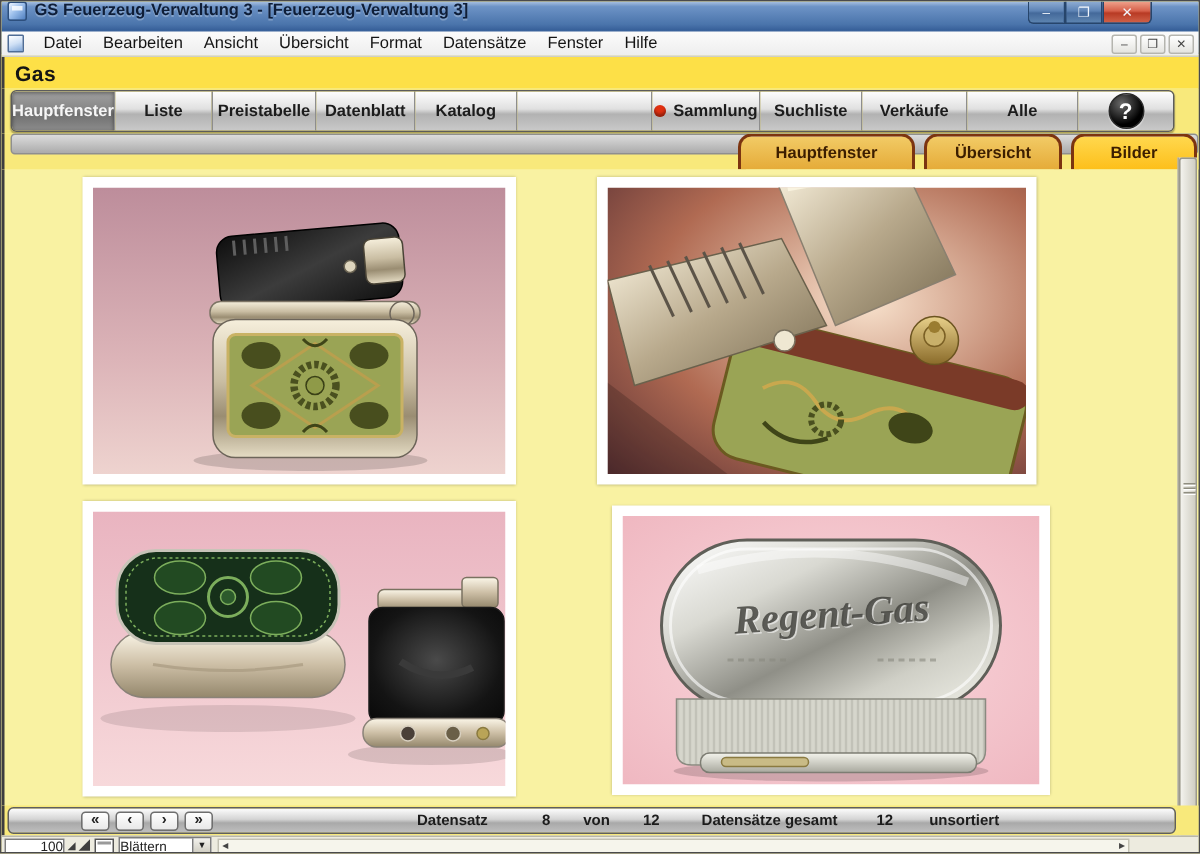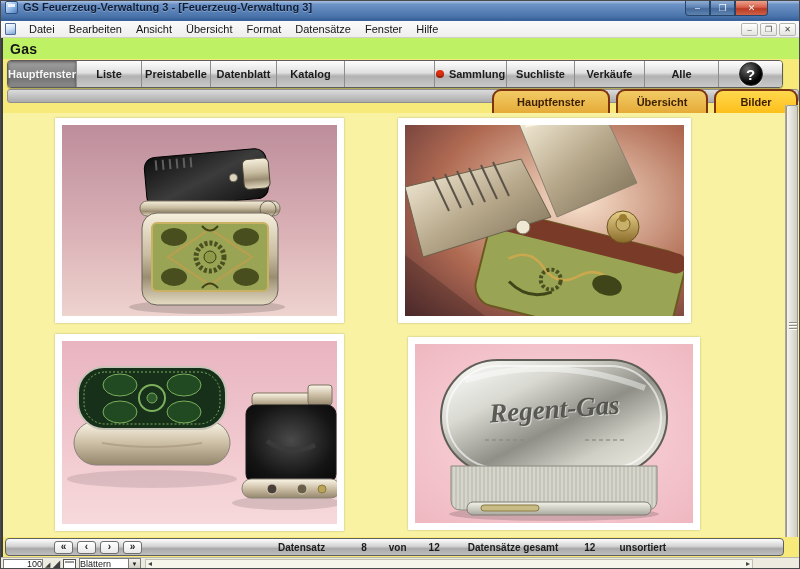--- a/index.html
+++ b/index.html
@@ -43,21 +43,21 @@
     background:linear-gradient(160deg,#ffffff 0%,#cfe0f5 50%,#7fa6d8 100%);
   }
   .menu-item { padding:1px 7px; cursor:default; }
   .mdi-controls { margin-left:auto; margin-right:5px; display:flex; gap:2px; }
   .mdi-btn {
     width:17px; height:13px; font-size:8px; color:#444; display:flex; align-items:center; justify-content:center;
     border:1px solid #b5b5af; background:linear-gradient(#ffffff,#e4e4e0); border-radius:2px;
   }
   
   .band-header {
-    position:absolute; top:37px; left:0; width:800px; height:21px; background:#bef264;
+    position:absolute; top:37px; left:0; width:800px; height:21px; background:#fde047;
     display:flex; align-items:center; border-left:2px solid #3d3d3f;
   }
   .page-title { font-size:14px; font-weight:bold; color:#141414; margin-left:7px; letter-spacing:.3px; }
   
   .band-toolbar { position:absolute; top:58px; left:0; width:800px; height:30px; background:#f8e97b; border-left:2px solid #3d3d3f; }
   .seg-bar {
     position:absolute; left:4px; top:1px; width:776px; height:28px; display:flex;
     border:1px solid #5c5c5c; border-radius:4px; overflow:hidden;
     box-shadow:0 1px 1px rgba(0,0,0,.3);
   }

